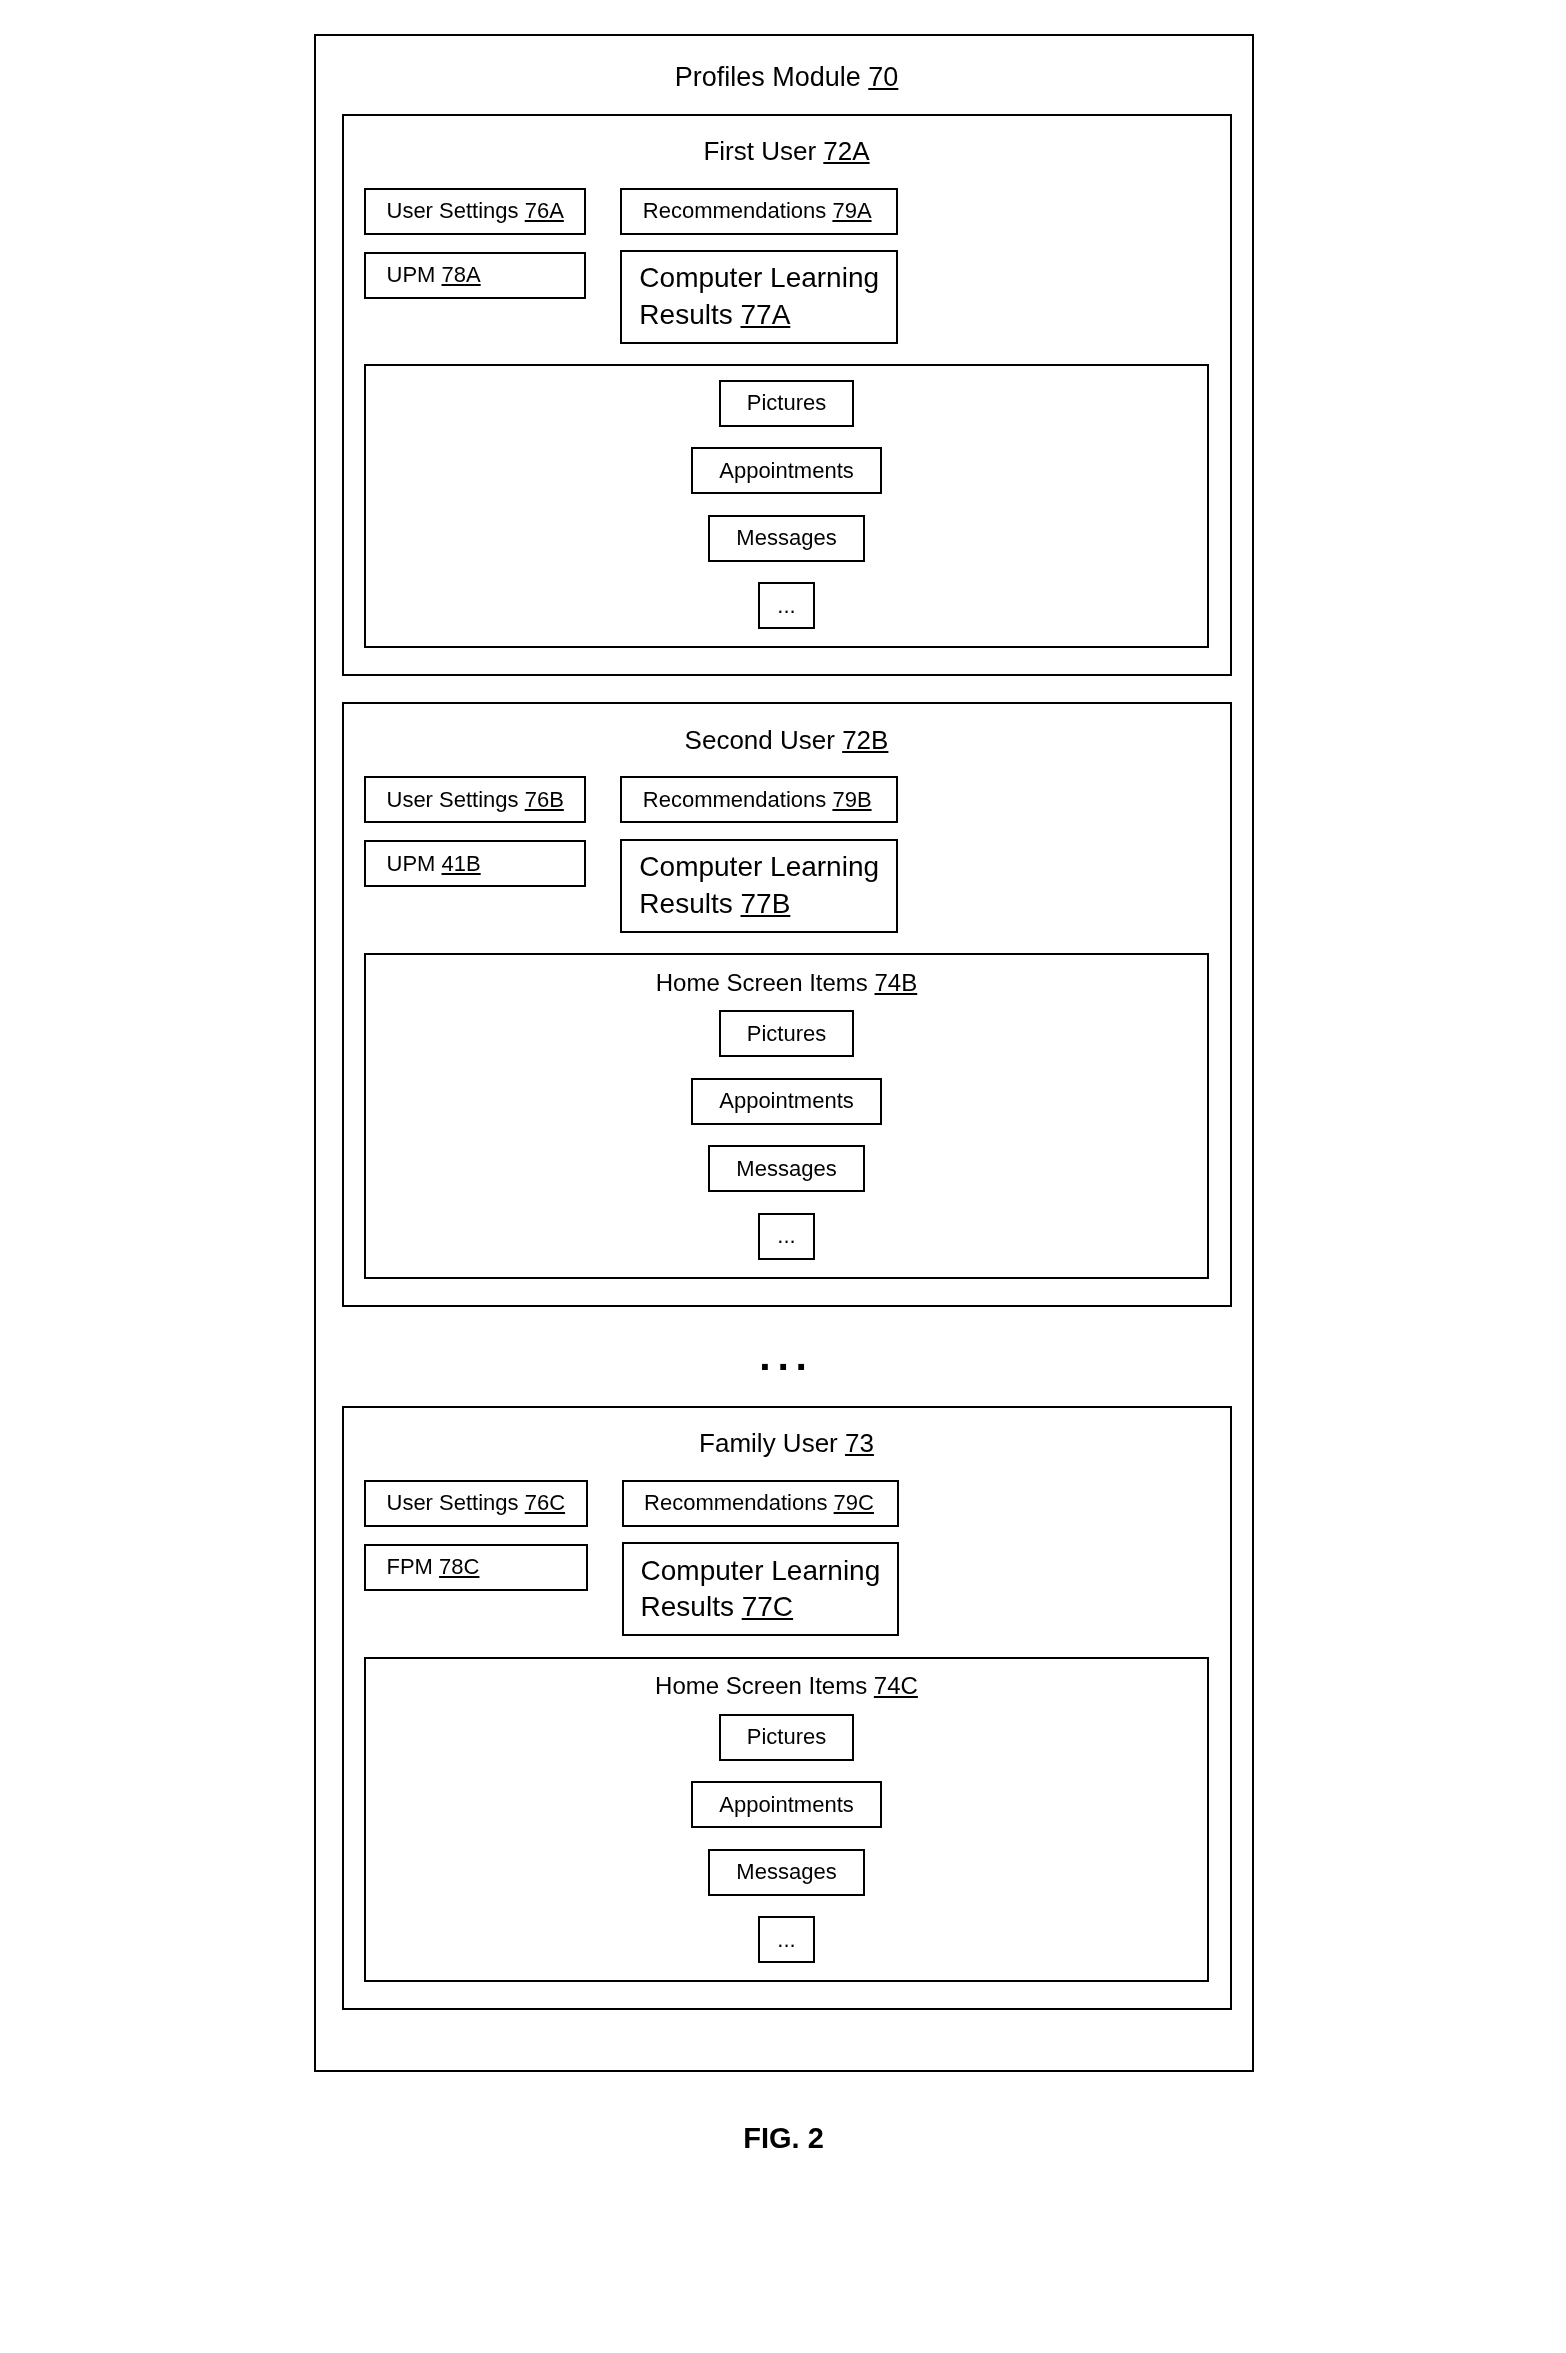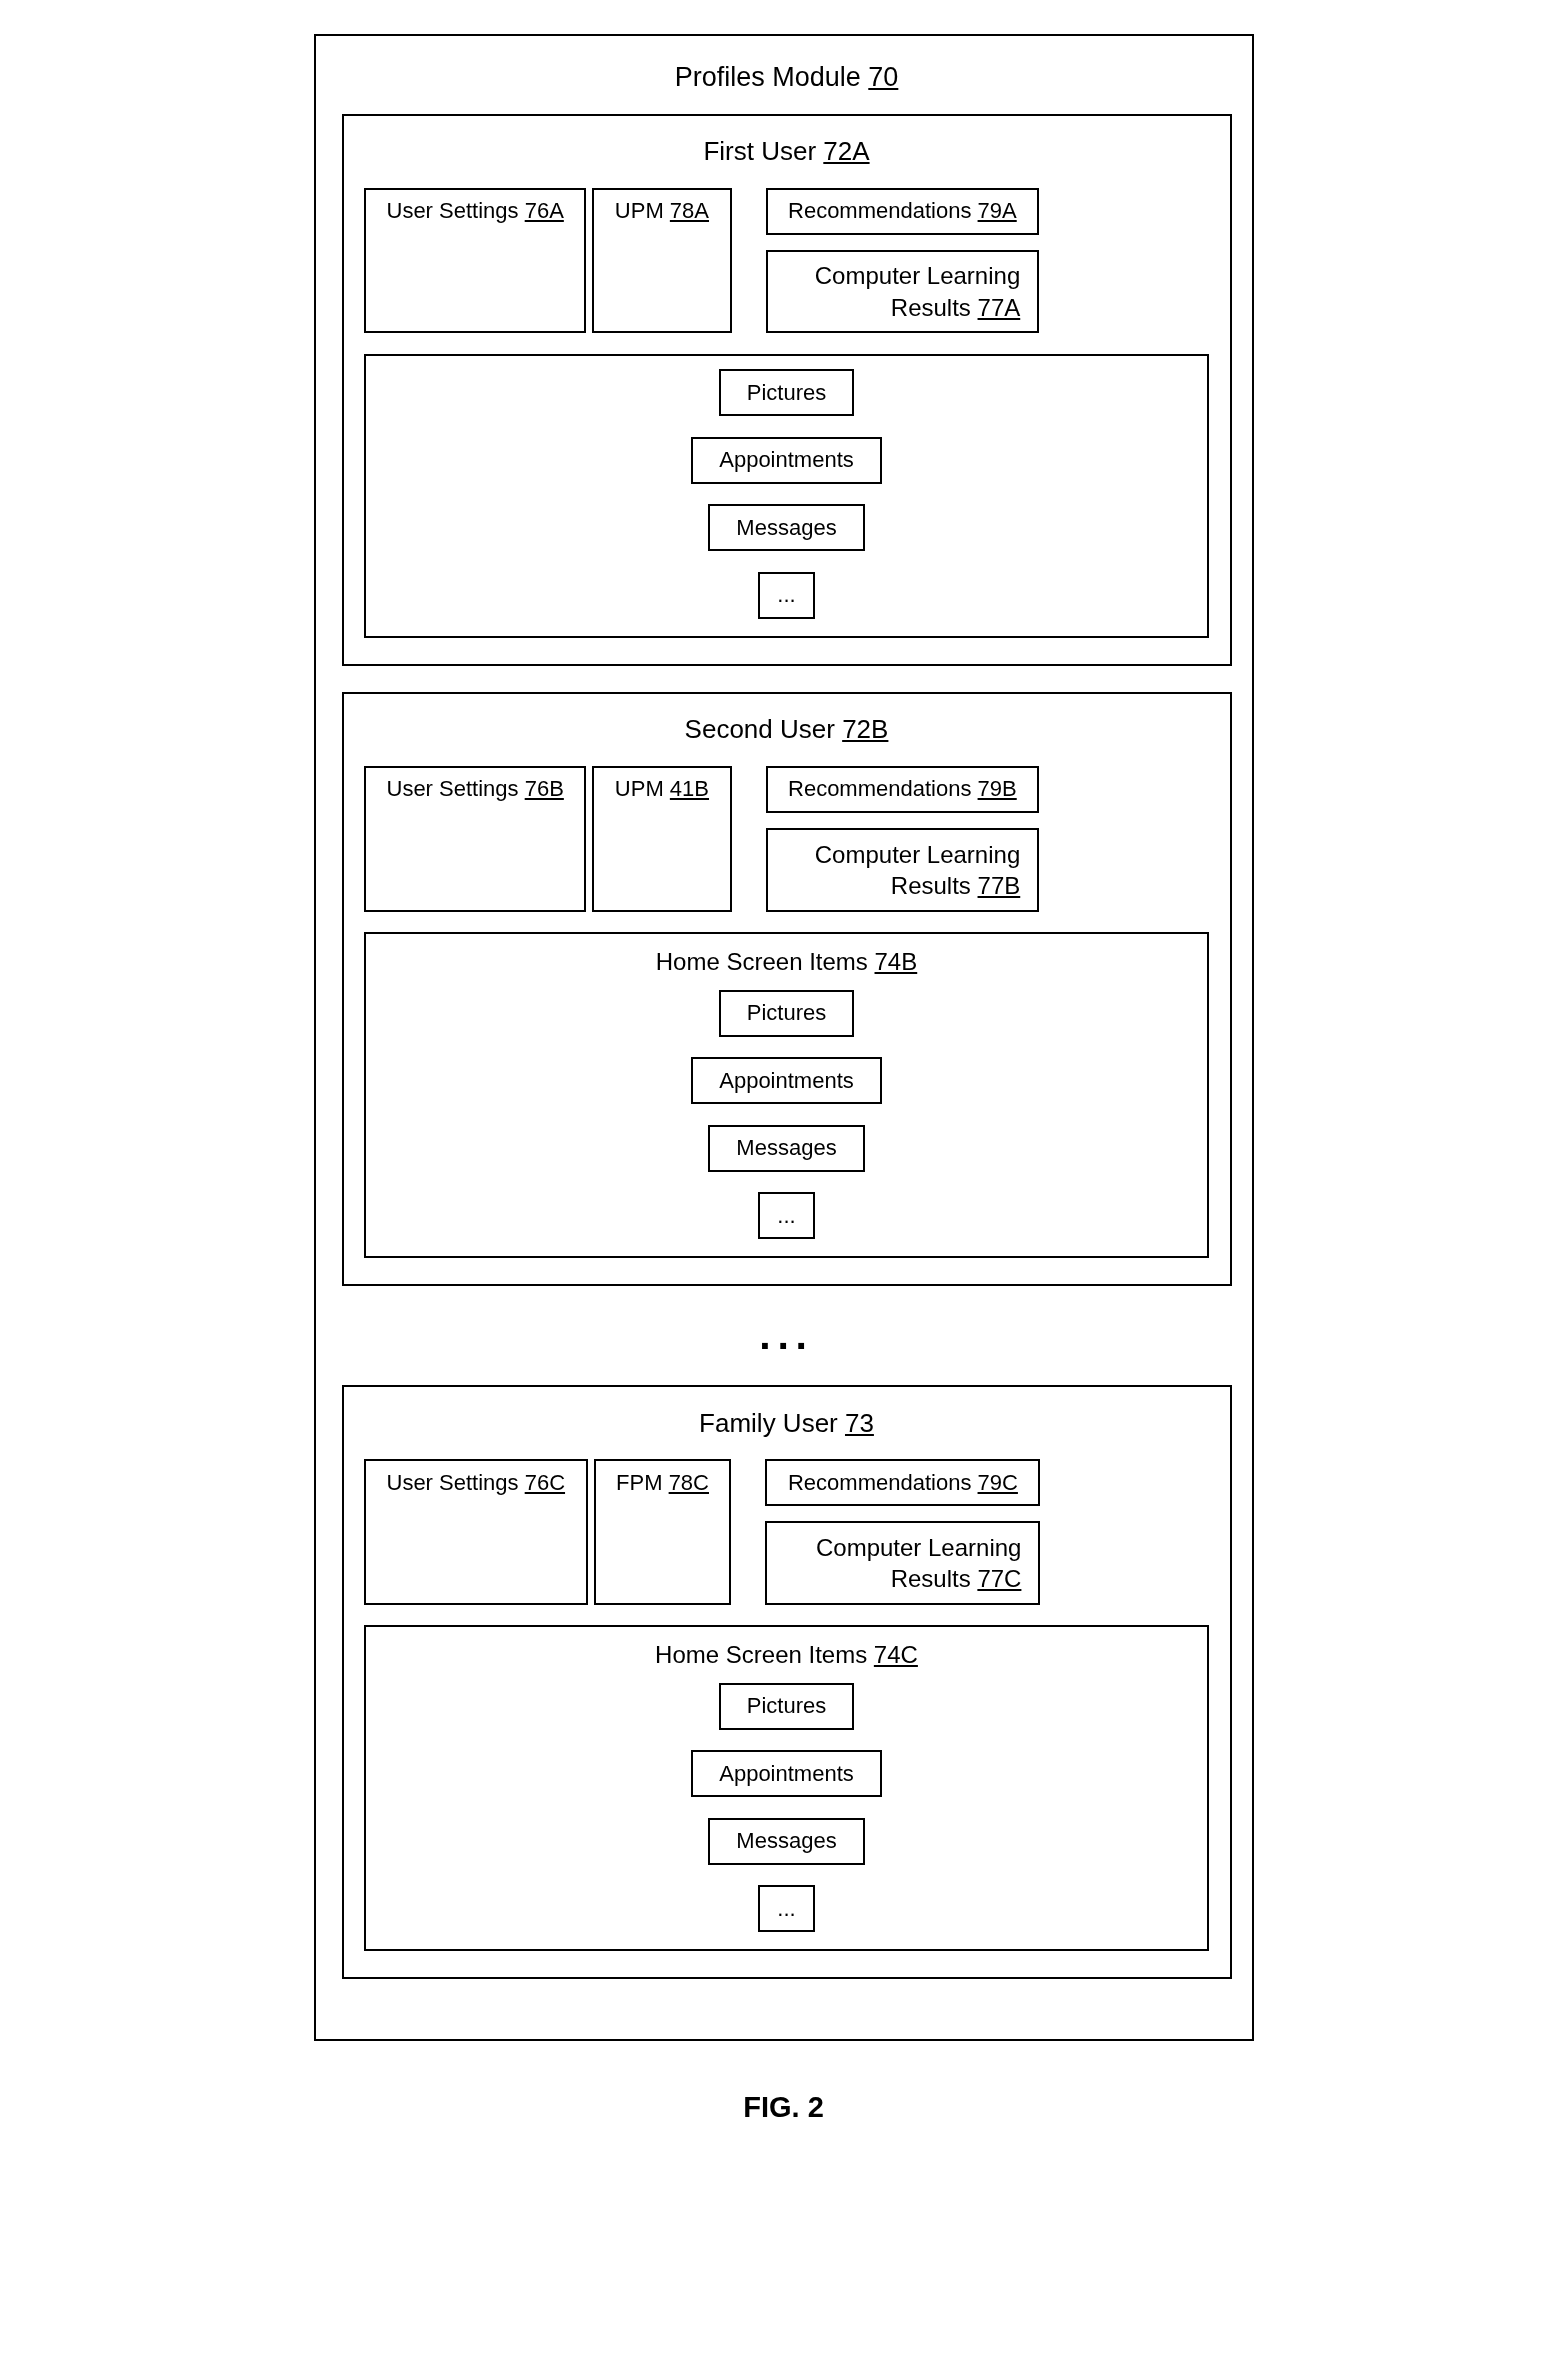--- a/index.html
+++ b/index.html
@@ -54,44 +54,44 @@
 
     .settings-row {
       display: flex;
       flex-direction: row;
       gap: 34px;
       margin-bottom: 20.5px;
     }
 
     .settings-left {
       display: flex;
-      flex-direction: row;
-      gap: 6px;
+      flex-direction: column;
+      gap: 17px;
     }
 
     .settings-right {
       display: flex;
       flex-direction: column;
       gap: 15.4px;
     }
 
     .label-box {
       border: 2.1px solid #000;
       padding: 8.5px 20.5px;
       font-size: 22px;
       display: inline-block;
       white-space: nowrap;
     }
 
     .label-box-multi {
       border: 2.1px solid #000;
       padding: 8.5px 17px;
-      font-size: 24px;
+      font-size: 28px;
       display: inline-block;
-      text-align: right;
+      text-align: left;
       line-height: 1.3;
     }
 
     .home-screen-box {
       border: 2.1px solid #000;
       width: 100%;
       padding: 13.7px 17px 17px 17px;
     }
 
     .home-screen-title {

